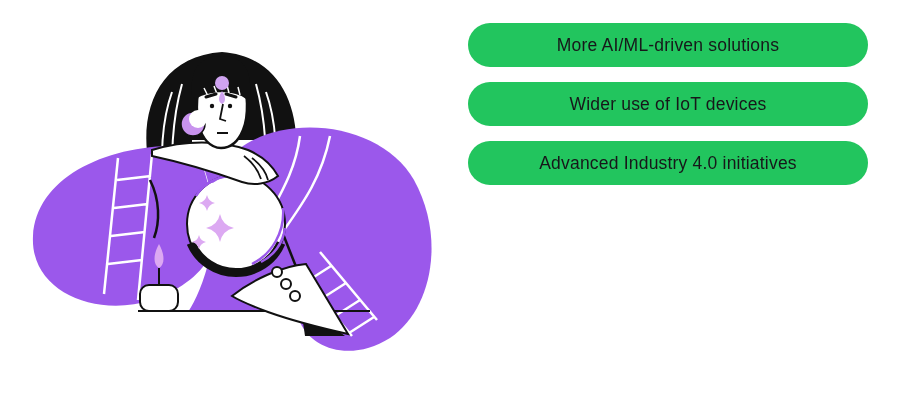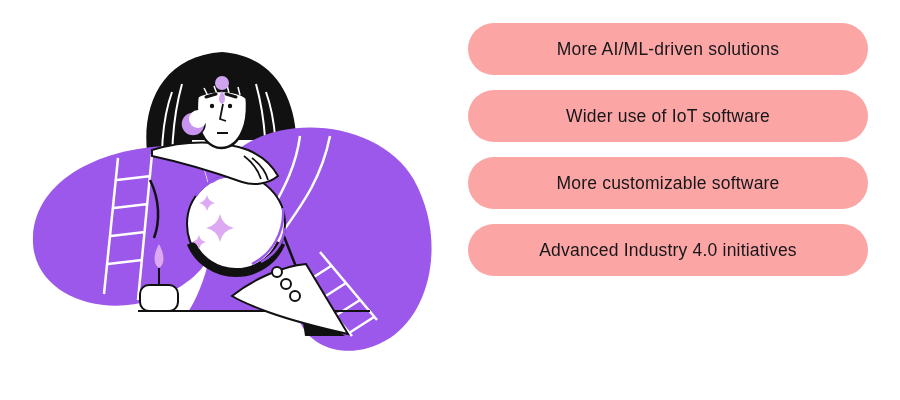--- a/index.html
+++ b/index.html
@@ -7,21 +7,21 @@
     width:900px; height:400px; background:#ffffff;
     font-family:"Liberation Sans", sans-serif;
   }
   .page { position:relative; width:900px; height:400px; overflow:hidden; background:#fff; }
   .illustration { position:absolute; left:0; top:0; width:450px; height:400px; }
   .pills {
     position:absolute; left:468px; top:23px; width:400px;
     display:flex; flex-direction:column; gap:15px;
   }
   .pill {
-    height:52px; border-radius:29px; background:#fca5a5;
+    height:44px; border-radius:29px; background:#22c55e;
     display:flex; align-items:center; justify-content:center;
   }
   .pill span {
     font-size:17.5px; font-weight:500; color:#17171A; letter-spacing:.2px;
   }
 </style>
 </head>
 <body>
 
 <div class="page">
@@ -104,23 +104,20 @@
       <circle cx="286" cy="284" r="5" fill="#fff" stroke="#111" stroke-width="2"></circle>
       <circle cx="295" cy="296" r="5" fill="#fff" stroke="#111" stroke-width="2"></circle>
     </g>
   </svg>
 
   <div class="pills">
     <div class="pill">
       <span>More AI/ML-driven solutions</span>
     </div>
     <div class="pill">
-      <span>Wider use of IoT software</span>
-    </div>
-    <div class="pill">
-      <span>More customizable software</span>
+      <span>Wider use of IoT devices</span>
     </div>
     <div class="pill">
       <span>Advanced Industry 4.0 initiatives</span>
     </div>
   </div>
 
 </div>
 
 </body></html>

